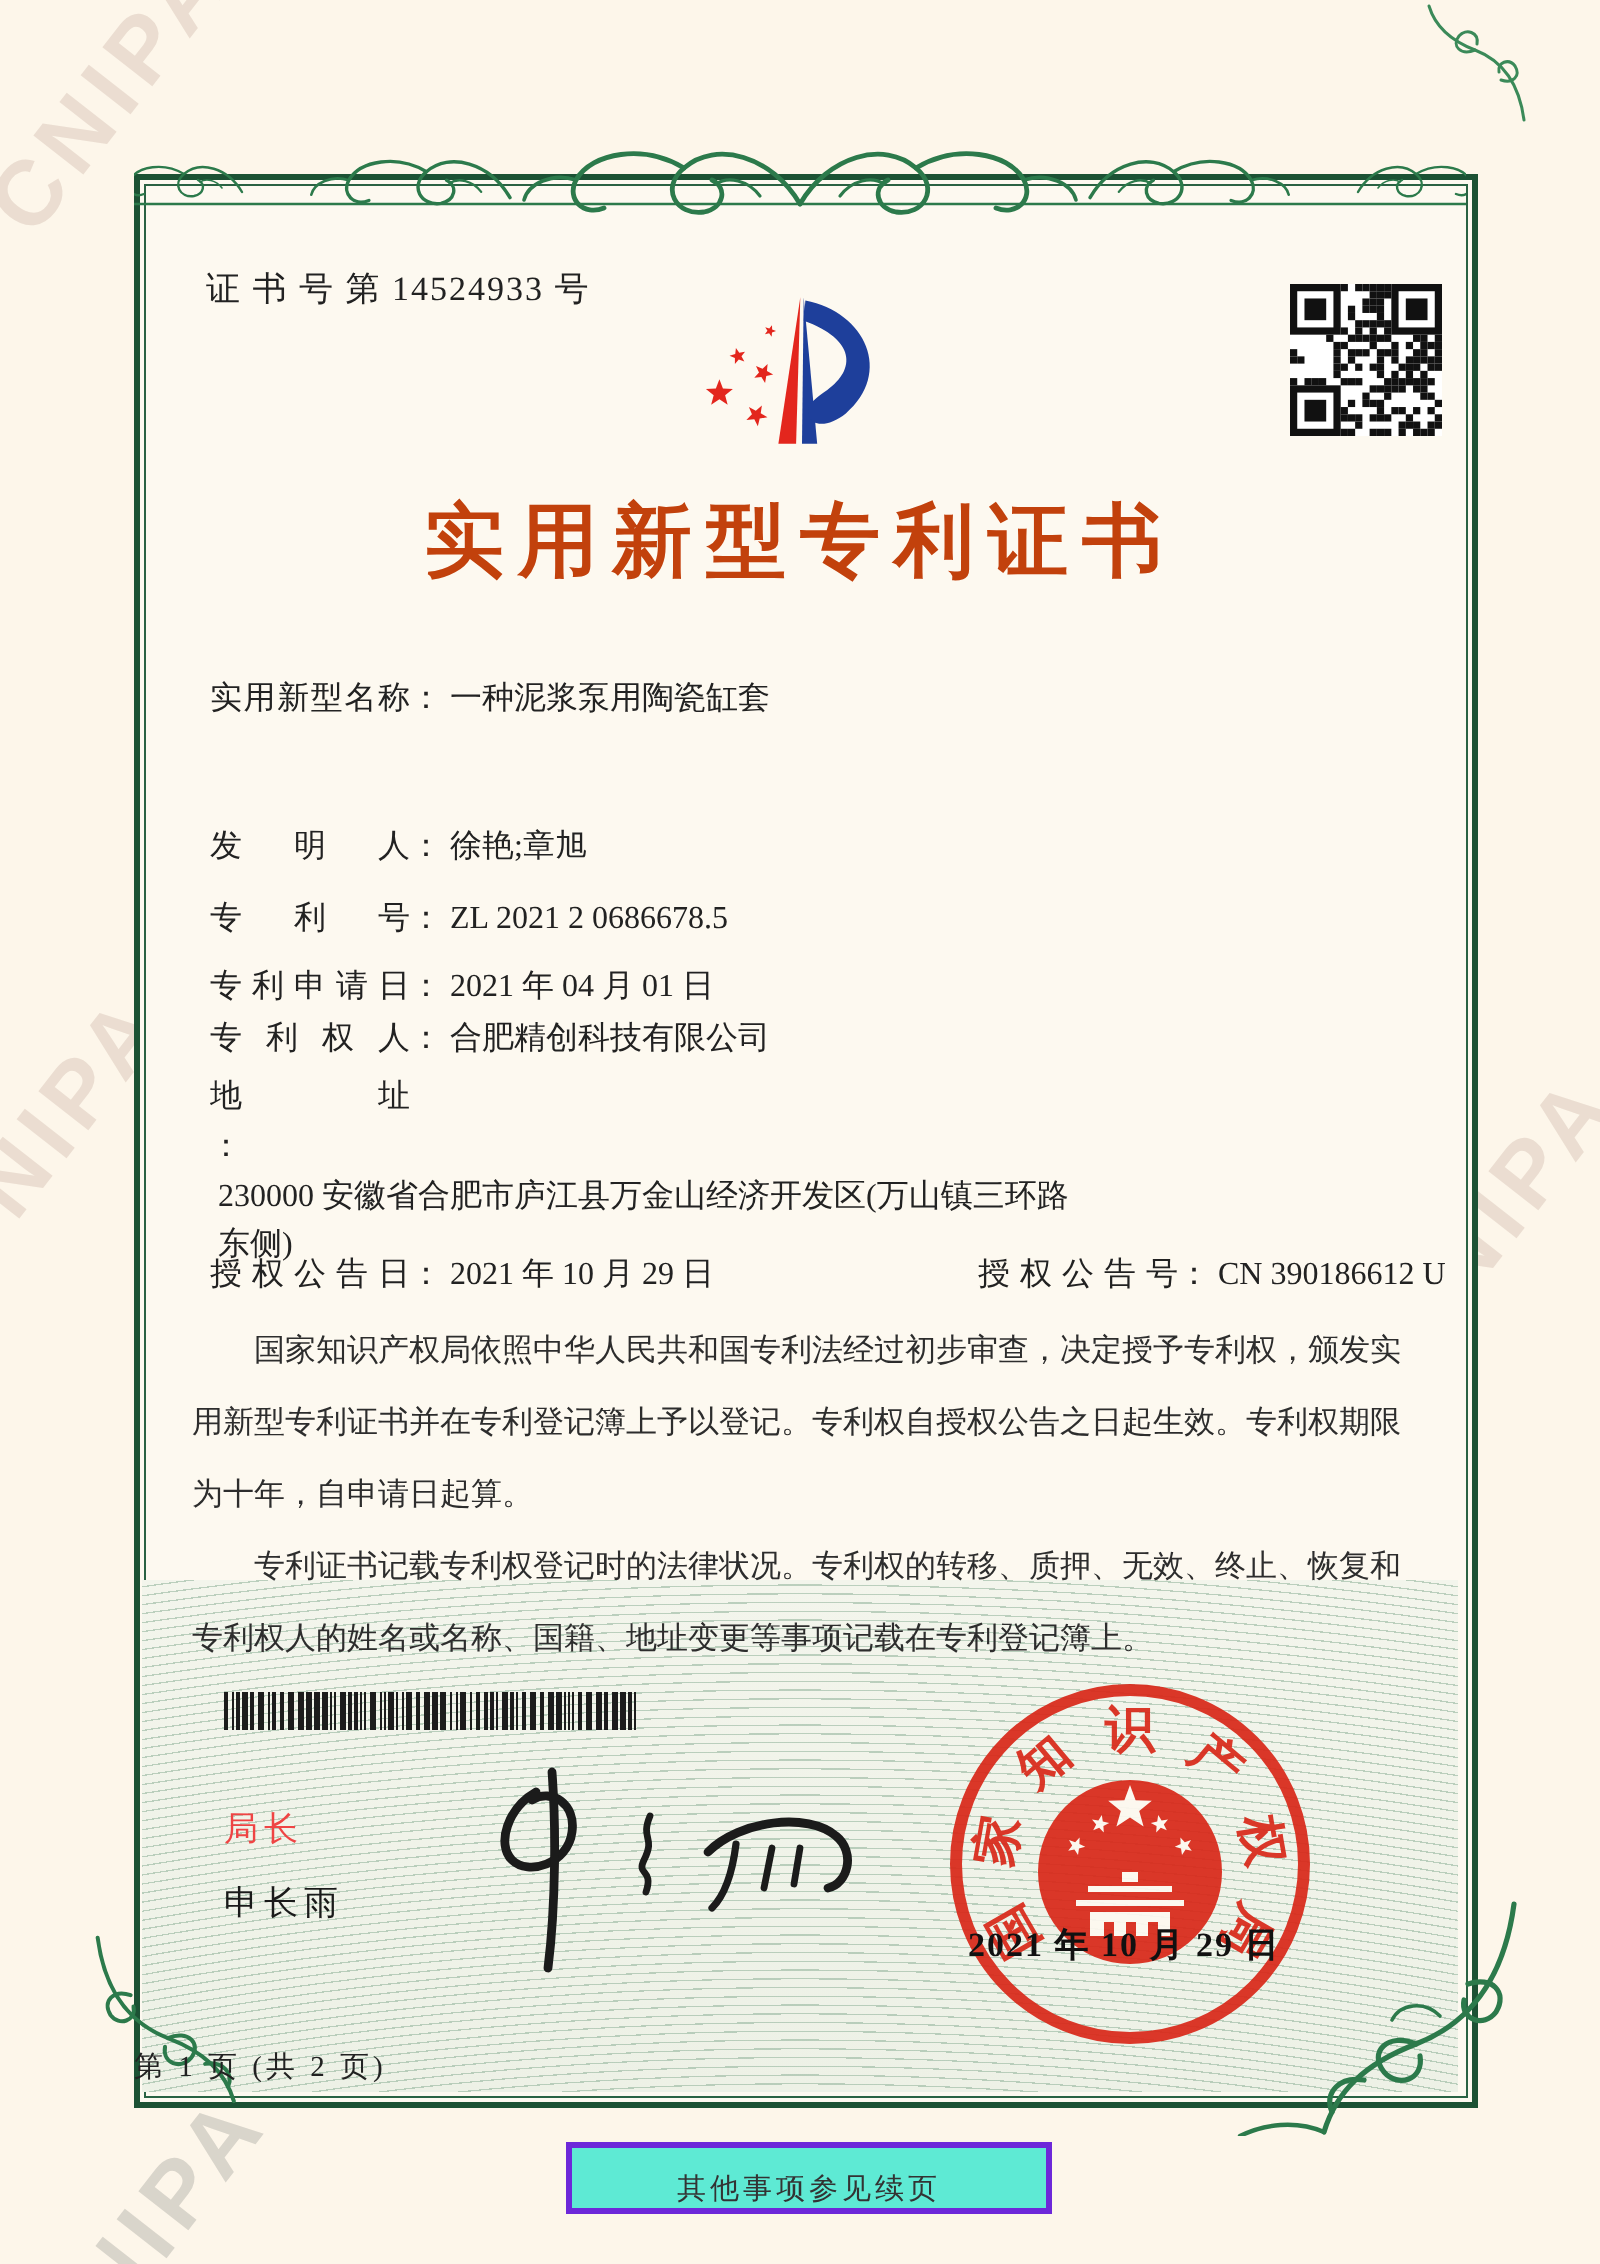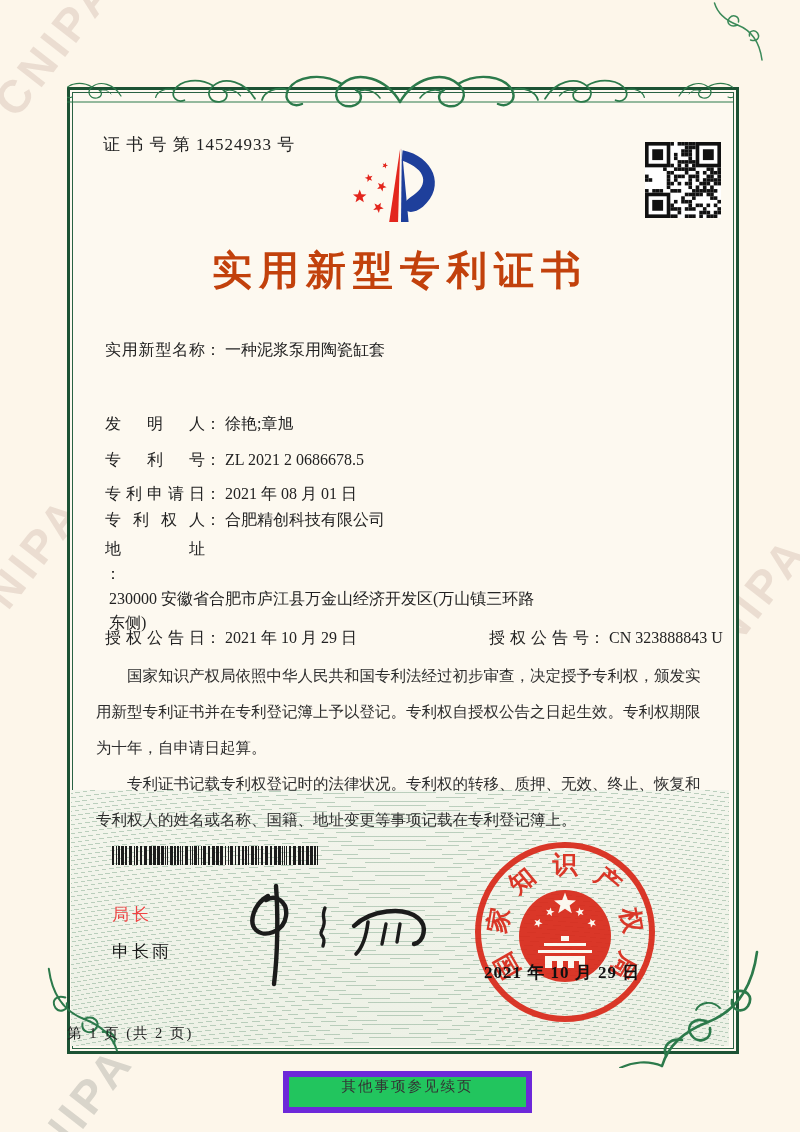--- a/index.html
+++ b/index.html
@@ -50,22 +50,22 @@
             font-size:17px;letter-spacing:3px;color:#1a1a1a;z-index:5;}
 
   
   .seal-date{position:absolute;left:484px;top:961px;width:180px;font-size:17px;font-weight:bold;
              letter-spacing:1px;color:#111;z-index:6;white-space:nowrap;}
 
   
   .page-num{position:absolute;left:67px;top:1024px;width:666px;text-align:left;
             font-size:14.5px;letter-spacing:2px;z-index:5;}
   .note-box{position:absolute;left:283px;top:1071px;width:237px;height:30px;
-            border:6px solid #6d28d9;background:#22c55e;display:flex;
-            align-items:flex-start;justify-content:center;font-size:14.5px;letter-spacing:2px;color:#333;}
+            border:3px solid #6d28d9;background:#5eead4;display:flex;
+            align-items:flex-end;justify-content:center;font-size:14.5px;letter-spacing:2px;color:#333;}
 
   svg{display:block;}
 </style>
 </head>
 <body>
 
 <span class="wm" style="left:-28px;top:18px;">CNIPA</span>
 <span class="wm" style="left:205px;top:150px;">CNIPA</span>
 <span class="wm" style="left:520px;top:395px;">CNIPA</span>
 <span class="wm" style="left:-60px;top:540px;">CNIPA</span>
@@ -305,39 +305,39 @@
   <span class="val">徐艳;章旭</span>
 </div>
 <div class="row" style="top:448px;">
   <span class="lbl">专利号</span>
     <span class="colon">：</span>
   <span class="val">ZL 2021 2 0686678.5</span>
 </div>
 <div class="row" style="top:482px;">
   <span class="lbl">专利申请日</span>
     <span class="colon">：</span>
-  <span class="val">2021 年 08 月 01 日</span>
+  <span class="val">2021 年 04 月 01 日</span>
 </div>
 <div class="row" style="top:508px;align-items:flex-end;">
   <span class="lbl">专利权人</span>
     <span class="colon">：</span>
   <span class="val">合肥精创科技有限公司</span>
 </div>
 <div class="row" style="top:537px;flex-direction:column;">
   <span class="lbl">地址</span>
     <span class="colon">：</span>
   <span class="val wrap">230000 安徽省合肥市庐江县万金山经济开发区(万山镇三环路东侧)</span>
 </div>
 <div class="row" style="top:626px;">
   <span class="lbl">授权公告日</span>
     <span class="colon">：</span>
   <span class="val1">2021 年 10 月 29 日</span>
   <span class="lbl2">授权公告号</span>
     <span class="colon">：</span>
-  <span class="val">CN 323888843 U</span>
+  <span class="val">CN 390186612 U</span>
 </div>
 
 <div class="paras">
   <p>国家知识产权局依照中华人民共和国专利法经过初步审查，决定授予专利权，颁发实用新型专利证书并在专利登记簿上予以登记。专利权自授权公告之日起生效。专利权期限为十年，自申请日起算。</p>
   <p>专利证书记载专利权登记时的法律状况。专利权的转移、质押、无效、终止、恢复和专利权人的姓名或名称、国籍、地址变更等事项记载在专利登记簿上。</p>
 </div>
 
 <svg class="abs" style="left:112px;top:846px;z-index:5;" width="210" height="19" viewBox="0 0 210 19">
   <g id="bars" fill="#1c1c1c">
       <rect x="0" y="0" width="2" height="19"></rect>

